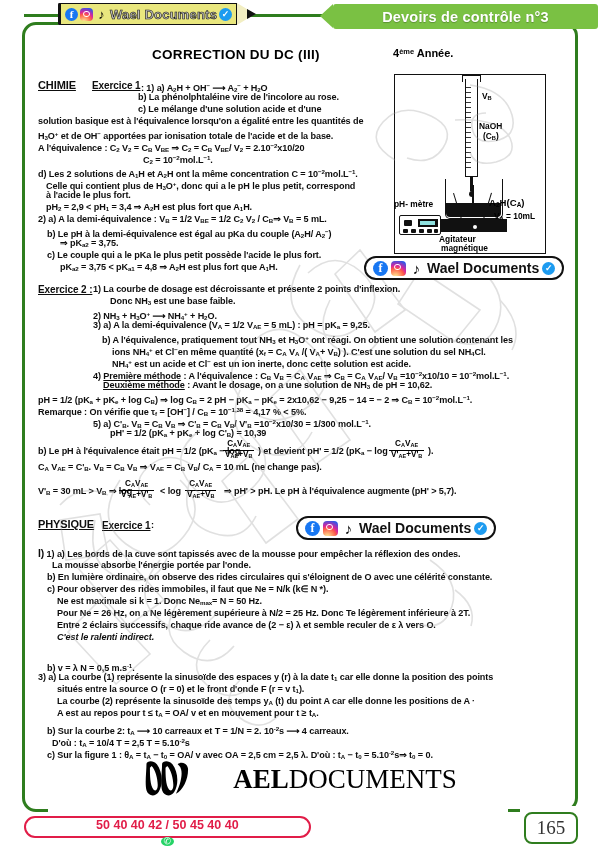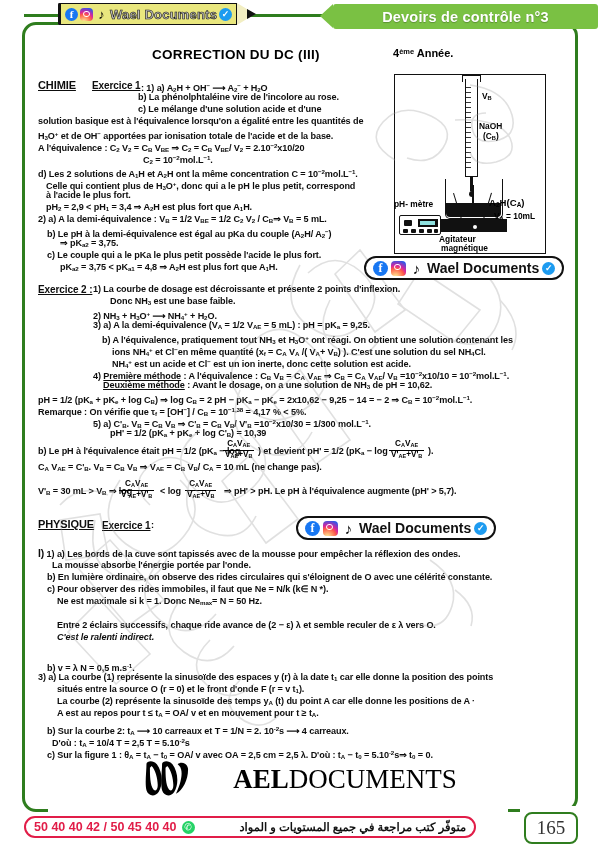--- a/index.html
+++ b/index.html
@@ -232,20 +232,21 @@
   .logo-text .ae{font-weight:bold;margin-left:36px;}
 
   .phone-bar{
     position:absolute;left:24px;top:816px;
     height:22px;
     border:2px solid #e11d48;border-radius:11px;
     background:#fff;
     display:flex;align-items:center;gap:5px;
     padding:0 8px;box-sizing:border-box;
     z-index:7;
+    flex-direction:column;
   }
   .phone-num{
     color:#e11d48;font-weight:bold;font-size:12.5px;white-space:nowrap;
     direction:ltr;
   }
   .wa{
     width:13px;height:13px;border-radius:50%;background:#25d366;
     display:inline-flex;align-items:center;justify-content:center;
     color:#fff;font-size:9px;line-height:1;
   }
@@ -457,20 +458,21 @@
 
   <div class="t b u" style="left:38px;top:519px;font-size:11px;">PHYSIQUE</div>
   <div class="t b u" style="left:102px;top:520px;font-size:10px;">Exercice 1</div>
   <div class="t b" style="left:151px;top:520px;">:</div>
 
   <div class="t b" style="left:38px;top:548px;"><b style="font-size:10.4px;">I)</b> 1) a) Les bords de la cuve sont tapissés avec de la mousse pour empêcher la réflexion des ondes.</div>
   <div class="t b" style="left:52px;top:560px;">La mousse absorbe l'énergie portée par l'onde.</div>
   <div class="t b" style="left:47px;top:572px;">b) En lumière ordinaire, on observe des rides circulaires qui s'éloignent de O avec une célérité constante.</div>
   <div class="t b" style="left:47px;top:584px;">c) Pour observer des rides immobiles, il faut que Ne = N/k (k∈ N *).</div>
   <div class="t b" style="left:57px;top:596px;">Ne est maximale si k = 1. Donc Ne<sub>max</sub>= N = 50 Hz.</div>
+  <div class="t b" style="left:57px;top:608px;">Pour Ne = 26 Hz, on a Ne légèrement supérieure à N/2 = 25 Hz. Donc Te légèrement inférieure à 2T.</div>
   <div class="t b" style="left:57px;top:620px;">Entre 2 éclairs successifs, chaque ride avance de (2 − ε) λ et semble reculer de ε λ vers O.</div>
   <div class="t b" style="left:57px;top:632px;font-style:italic;">C'est le ralenti indirect.</div>
   <div class="t b" style="left:47px;top:660px;">b) v = λ N = 0,5 m.s<sup>-1</sup>.</div>
   <div class="t b" style="left:38px;top:672px;">3) a) La courbe (1) représente la sinusoïde des espaces y (r) à la date t<sub>1</sub> car elle donne la position des points</div>
   <div class="t b" style="left:57px;top:684px;">situés entre la source O (r = 0) et le front d'onde F (r = v t<sub>1</sub>).</div>
   <div class="t b" style="left:57px;top:696px;">La courbe (2) représente la sinusoïde des temps y<sub>A</sub> (t) du point A car elle donne les positions de A ·</div>
   <div class="t b" style="left:57px;top:708px;">A est au repos pour t ≤ t<sub>A</sub> = OA/ v et en mouvement pour t ≥ t<sub>A</sub>.</div>
   <div class="t b" style="left:47px;top:723px;">b) Sur la courbe 2: t<sub>A</sub>  ⟶ 10 carreaux et T = 1/N = 2. 10<sup>-2</sup>s ⟶  4 carreaux.</div>
   <div class="t b" style="left:52px;top:735px;">D'où : t<sub>A</sub> = 10/4 T = 2,5 T = 5.10<sup>-2</sup>s</div>
   <div class="t b" style="left:47px;top:747px;">c) Sur la figure 1 : θ<sub>A</sub> = t<sub>A</sub> − t<sub>0</sub> = OA/ v avec OA = 2,5 cm = 2,5 λ. D'où : t<sub>A</sub> − t<sub>0</sub> = 5.10<sup>-2</sup>s⇒ t<sub>0</sub> = 0.</div>

